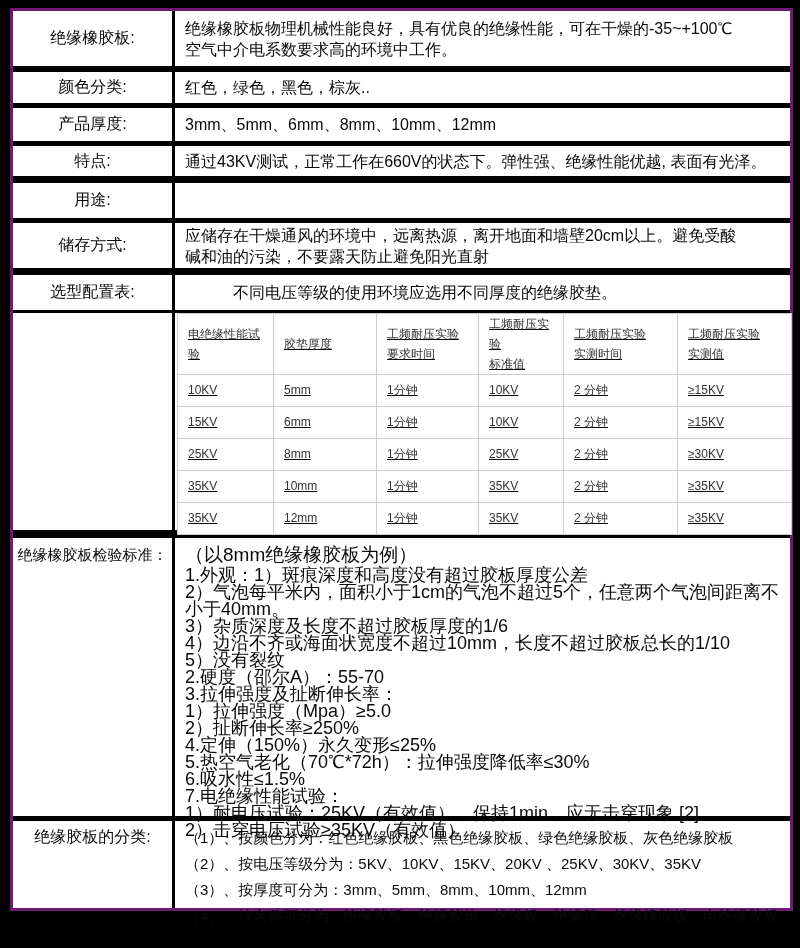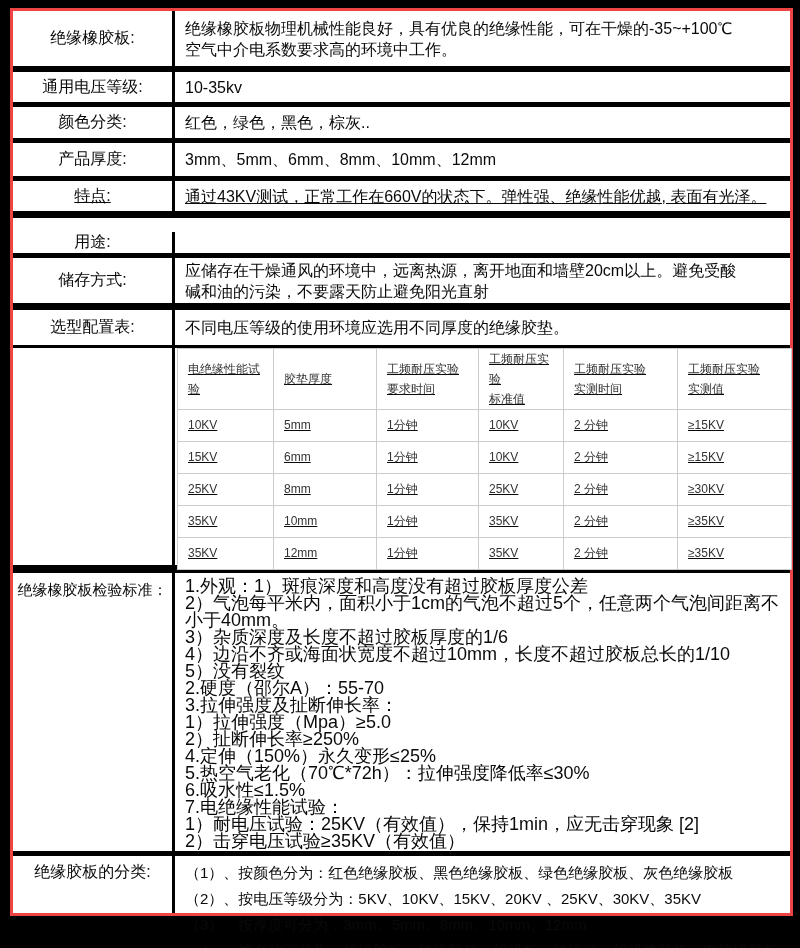--- a/index.html
+++ b/index.html
@@ -5,21 +5,21 @@
   html,body { margin:0; padding:0; }
   body {
     width:800px; height:948px;
     background:#000;
     font-family:"Liberation Sans", sans-serif;
     color:#0a0a0a;
     overflow:hidden;
   }
   .doc {
     margin:8px 7px 13px 10px;
-    border:3px solid #ef4444;
+    border:3px solid #701a75;
     background:#a16207;
   }
   .row { display:flex; background:#fff; border-bottom:5px solid #000; }
   .row:last-child { border-bottom:none; }
   .label {
     width:162px; flex:0 0 162px; box-sizing:border-box;
     border-right:3px solid #000;
     display:flex; align-items:center; justify-content:center;
     text-align:center; font-size:16px; padding:0 2px;
   }
@@ -27,28 +27,28 @@
     flex:1; min-width:0; box-sizing:border-box;
     display:flex; align-items:center;
     padding:2px 4px 2px 10px;
     font-size:16px; line-height:21px;
     white-space:pre-wrap;
   }
   .r1 { height:55px; border-bottom-width:6px; }
   .r2 { height:30px; }
   .r3 { height:31px; }
   .r4 { height:33px; }
-  .r5 { height:30px; border-bottom-width:7px;text-decoration:underline; }
+  .r5 { height:30px; border-bottom-width:7px; }
   .r5 .content { padding-right:0;text-align:center; }
-  .r6 { height:35px;align-items:flex-end; }
+  .r6 { height:35px; }
   .r7 { height:45px; border-bottom-width:7px; }
-  .r8 { height:35px; border-bottom-width:3px; }
+  .r8 { height:35px; border-bottom-width:3px;gap:48px; }
   .r9 { height:217px; border-bottom-width:8px; }
   .r10 { height:278px;justify-content:flex-end; }
-  .r11 { height:57px; }
+  .r11 { height:87px; }
   .top-align { align-items:flex-start; }
   .r10 .label { padding-top:8px; font-size:15px; }
   .r11 .label { padding-top:6px; }
   .r10 .content { flex-direction:column; align-items:flex-start; justify-content:flex-start; padding-top:5px; }
   .r11 .content { padding-top:4px; font-size:15px; line-height:26px; }
   .std-title { font-size:19px; line-height:24px; white-space:pre-wrap; }
   .std-body { font-size:18px; line-height:17px; white-space:pre-wrap; }
   
   .table-holder { padding:0 0 0 2px; align-items:flex-start; }
   table.vt {
@@ -68,24 +68,20 @@
 <body>
 
 <div class="doc">
 
   <div class="row r1">
     <div class="label">绝缘橡胶板:</div>
     <div class="content">绝缘橡胶板物理机械性能良好，具有优良的绝缘性能，可在干燥的-35~+100℃
 空气中介电系数要求高的环境中工作。</div>
   </div>
 
-  <div class="row r2">
-    <div class="label">通用电压等级:</div>
-    <div class="content">10-35kv</div>
-  </div>
 
   <div class="row r3">
     <div class="label">颜色分类:</div>
     <div class="content">红色，绿色，黑色，棕灰..</div>
   </div>
 
   <div class="row r4">
     <div class="label">产品厚度:</div>
     <div class="content">3mm、5mm、6mm、8mm、10mm、12mm</div>
   </div>
@@ -175,20 +171,21 @@
             <td>≥35KV</td>
           </tr>
         </tbody>
       </table>
     </div>
   </div>
 
   <div class="row r10">
     <div class="label top-align">绝缘橡胶板检验标准：</div>
     <div class="content">
+      <div class="std-title">（以8mm绝缘橡胶板为例）</div>
       <div class="std-body">1.外观：1）斑痕深度和高度没有超过胶板厚度公差
 2）气泡每平米内，面积小于1cm的气泡不超过5个，任意两个气泡间距离不小于40mm。
 3）杂质深度及长度不超过胶板厚度的1/6
 4）边沿不齐或海面状宽度不超过10mm，长度不超过胶板总长的1/10
 5）没有裂纹
 2.硬度（邵尔A）：55-70
 3.拉伸强度及扯断伸长率：
 1）拉伸强度（Mpa）≥5.0
 2）扯断伸长率≥250%
 4.定伸（150%）永久变形≤25%

